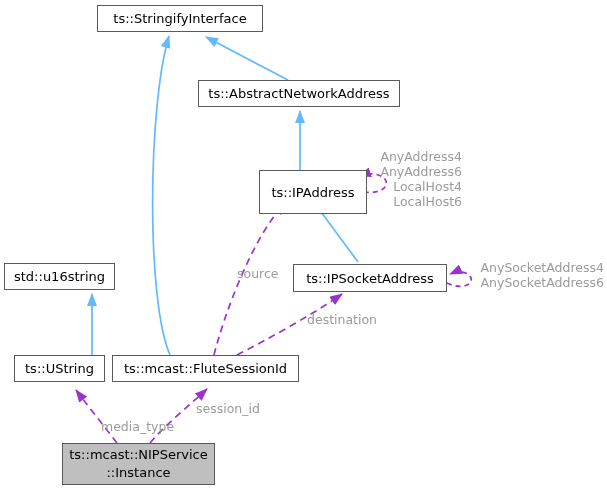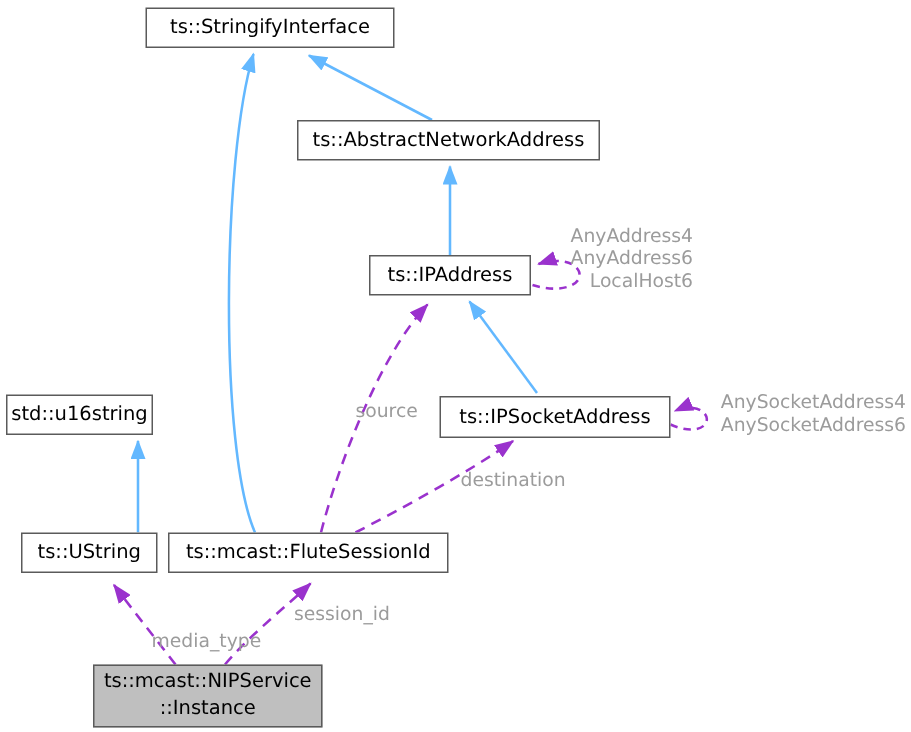--- a/index.html
+++ b/index.html
@@ -61,29 +61,29 @@
   </svg>
 
   <div class="node" style="left:97px;top:5px;width:166px;height:27px">
     <span>ts::StringifyInterface</span>
   </div>
 
   <div class="node" style="left:198px;top:80px;width:202px;height:27px">
     <span>ts::AbstractNetworkAddress</span>
   </div>
 
-  <div class="node" style="left:246px;top:170px;width:108px;height:27px">
+  <div class="node" style="left:259px;top:170px;width:108px;height:44px">
     <span>ts::IPAddress</span>
   </div>
 
   <div class="node" style="left:293px;top:264px;width:154px;height:28px">
     <span>ts::IPSocketAddress</span>
   </div>
 
-  <div class="node" style="left:4px;top:263px;width:98px;height:27px">
+  <div class="node" style="left:4px;top:263px;width:111px;height:27px">
     <span>std::u16string</span>
   </div>
 
   <div class="node" style="left:14px;top:355px;width:91px;height:27px">
     <span>ts::UString</span>
   </div>
 
   <div class="node" style="left:112px;top:355px;width:187px;height:27px">
     <span>ts::mcast::FluteSessionId</span>
   </div>
@@ -94,20 +94,21 @@
   </div>
 
   <div class="elabel" style="left:237px;top:266px">source</div>
   <div class="elabel" style="left:307px;top:312px">destination</div>
   <div class="elabel" style="left:101px;top:419px">media_type</div>
   <div class="elabel" style="left:196px;top:401px">session_id</div>
 
   <div class="elabel stack" style="left:378px;top:149px;width:84px">
     <span>AnyAddress4</span>
     <span>AnyAddress6</span>
+    <span>LocalHost4</span>
     <span>LocalHost6</span>
   </div>
 
   <div class="elabel stack" style="left:464px;top:260px;width:140px">
     <span>AnySocketAddress4</span>
     <span>AnySocketAddress6</span>
   </div>
 
 </div>
 

